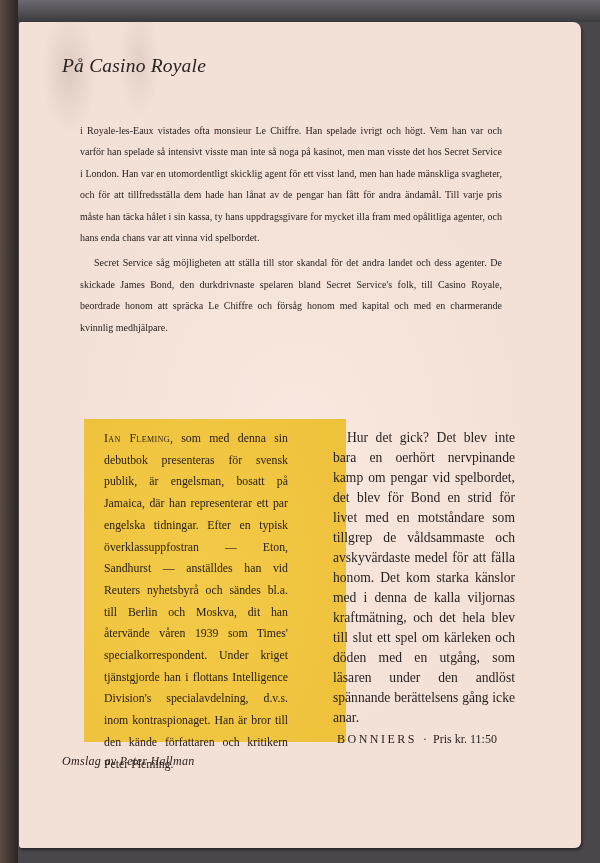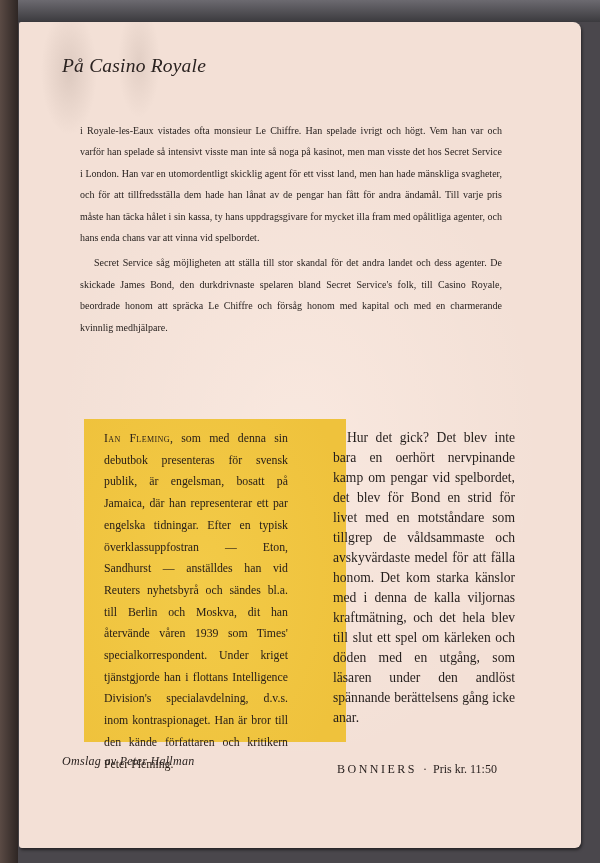--- a/index.html
+++ b/index.html
@@ -54,21 +54,21 @@
     .right-col {
       position: absolute; left: 314px; top: 406px; width: 182px;
       font-size: 13.6px; line-height: 20px; text-align: justify;
     }
     .right-col p { margin: 0; text-indent: 14px; }
     .credit {
       position: absolute; left: 43px; top: 732px;
       font-style: italic; font-size: 12px; letter-spacing: 0.3px; color: #2a2220;
     }
     .publisher {
-      position: absolute; left: 318px; top: 740px;
+      position: absolute; left: 318px; top: 710px;
       font-size: 12px; color: #2a2220;
     }
     .publisher .name { letter-spacing: 2.5px; }
     .publisher .sep { margin: 0 6px; }
   </style>
 </head>
 <body>
 
 <div class="backdrop-top"></div>
 <div class="backdrop-left"></div>

